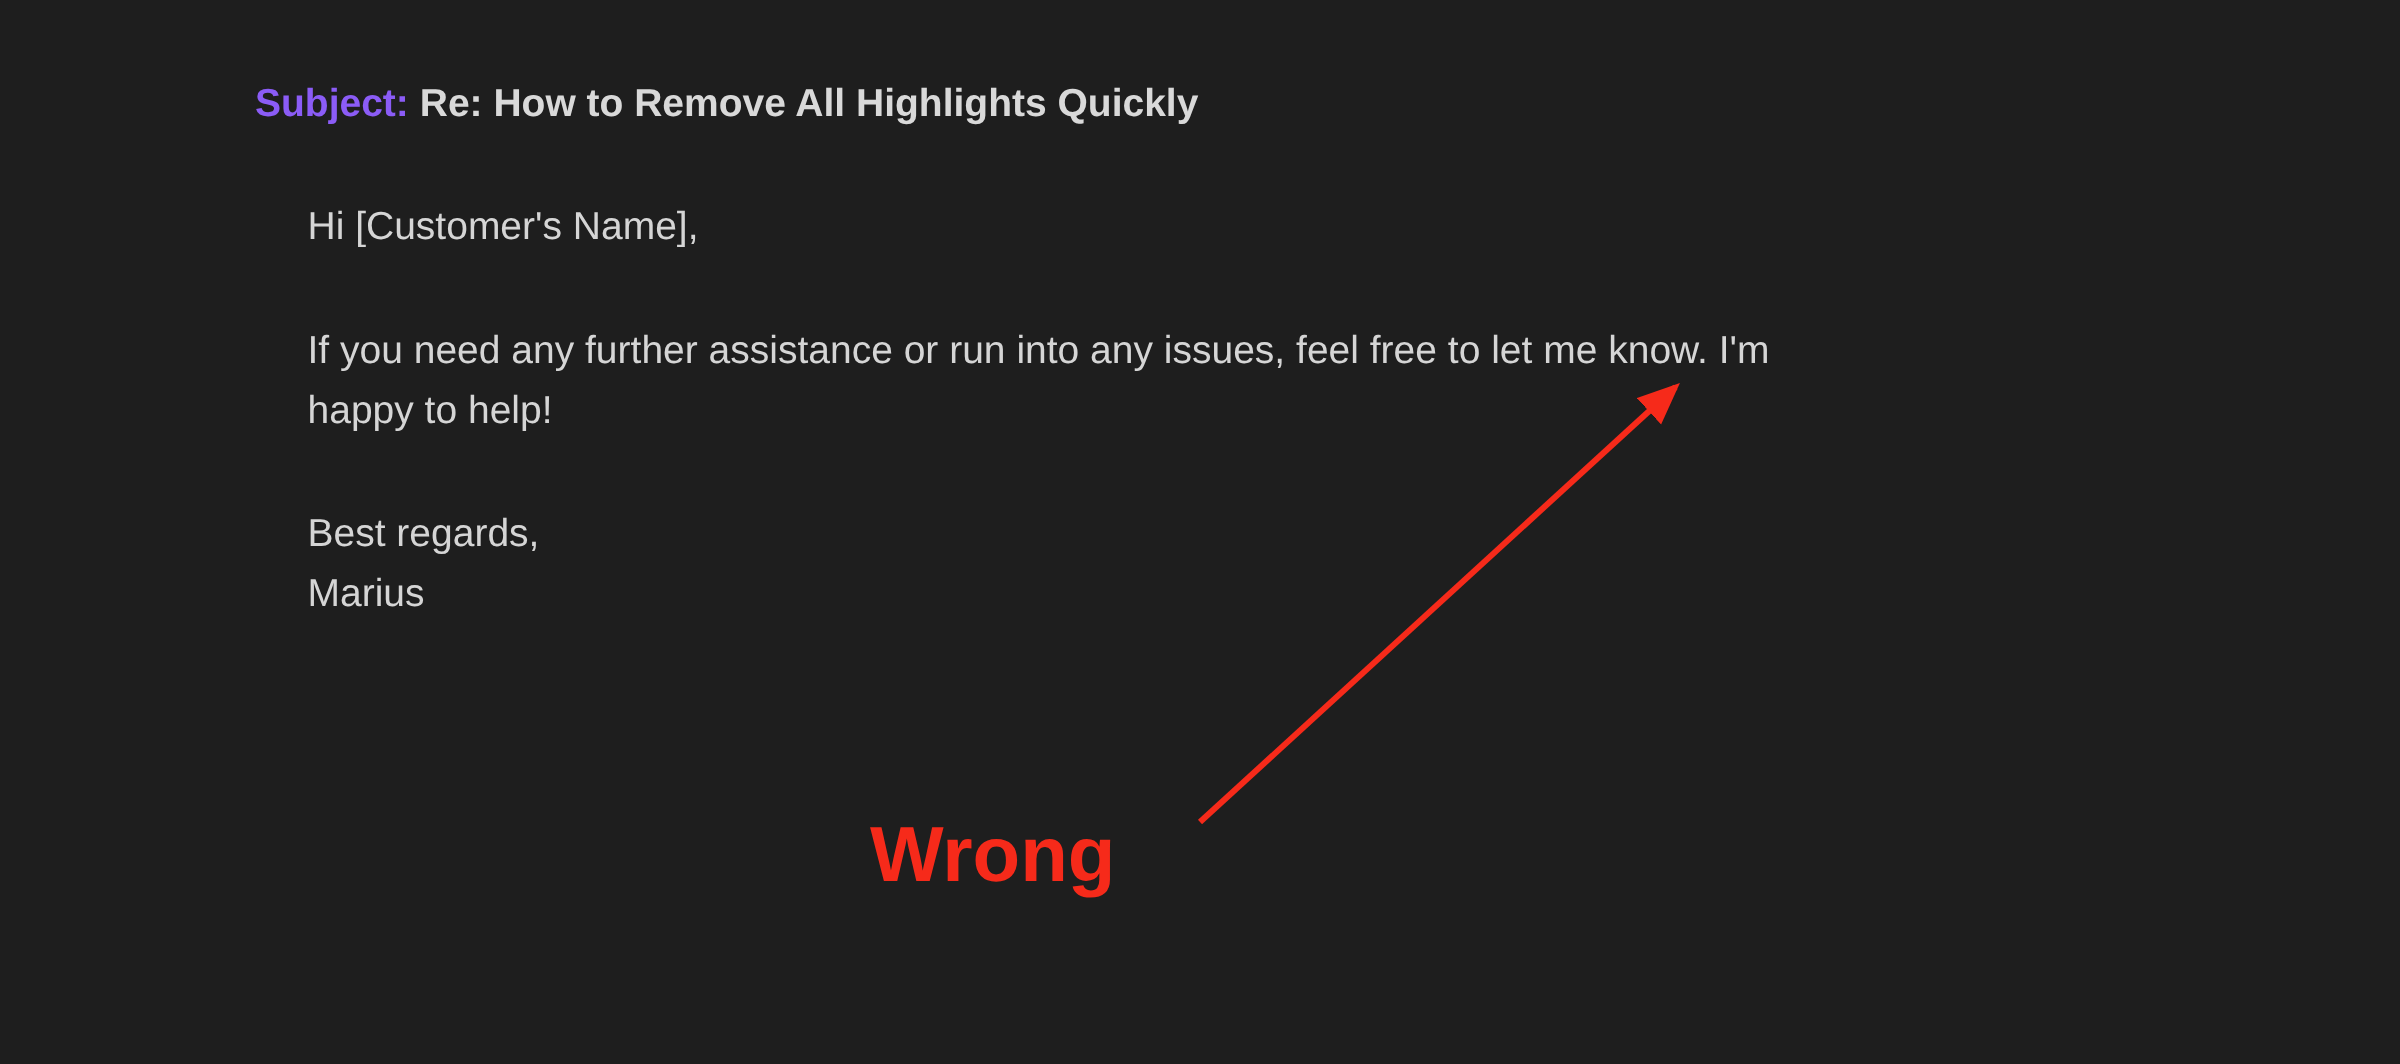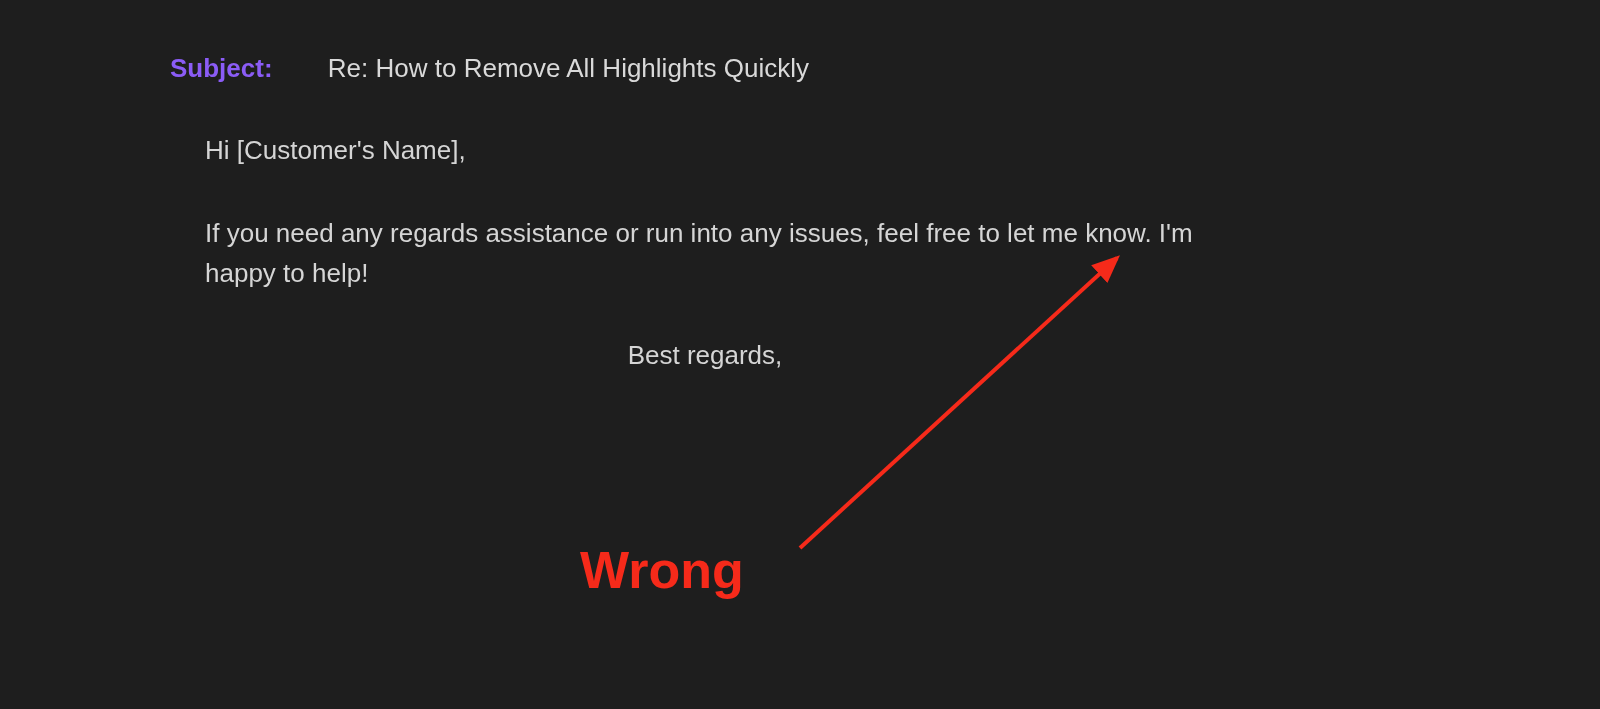--- a/index.html
+++ b/index.html
@@ -21,31 +21,29 @@
     }
     .subject-line {
       margin-bottom: 42px;
     }
     .subject-label {
       color: #8b5cf6;
       font-weight: 700;
     }
     .subject-text {
       color: #d9d9d9;
-      font-weight: 400;
-      margin-left: 48px;
+      font-weight: 700;
     }
     .email-body p {
       margin-bottom: 42px;
       max-width: 1000px;
       margin-left: 35px;
     }
     .email-body p.tight {
       margin-bottom: 0;
-      text-align: center;
     }
     .signature-line {
       margin-bottom: 0;
     }
     .annotation-layer {
       position: absolute;
       top: 0;
       left: 0;
       width: 1600px;
       height: 599px;
@@ -64,22 +62,23 @@
 <body>
 
 <div class="email">
   <div class="subject-line">
     <span class="subject-label">Subject:</span>
     <span class="subject-text">Re: How to Remove All Highlights Quickly</span>
   </div>
 
   <div class="email-body">
     <p>Hi [Customer's Name],</p>
-    <p>If you need any regards assistance or run into any issues, feel free to let me know. I'm happy to help!</p>
+    <p>If you need any further assistance or run into any issues, feel free to let me know. I'm happy to help!</p>
     <p class="tight signature-line">Best regards,</p>
+    <p class="tight signature-line">Marius</p>
   </div>
 </div>
 
 <div class="annotation-layer">
   <svg width="1600" height="709">
     <defs>
       <marker id="arrowhead" markerWidth="8" markerHeight="8" refX="6" refY="3" orient="auto">
         <polygon points="0 0, 7 3, 0 6" fill="#f62a1a"></polygon>
       </marker>
     </defs>

